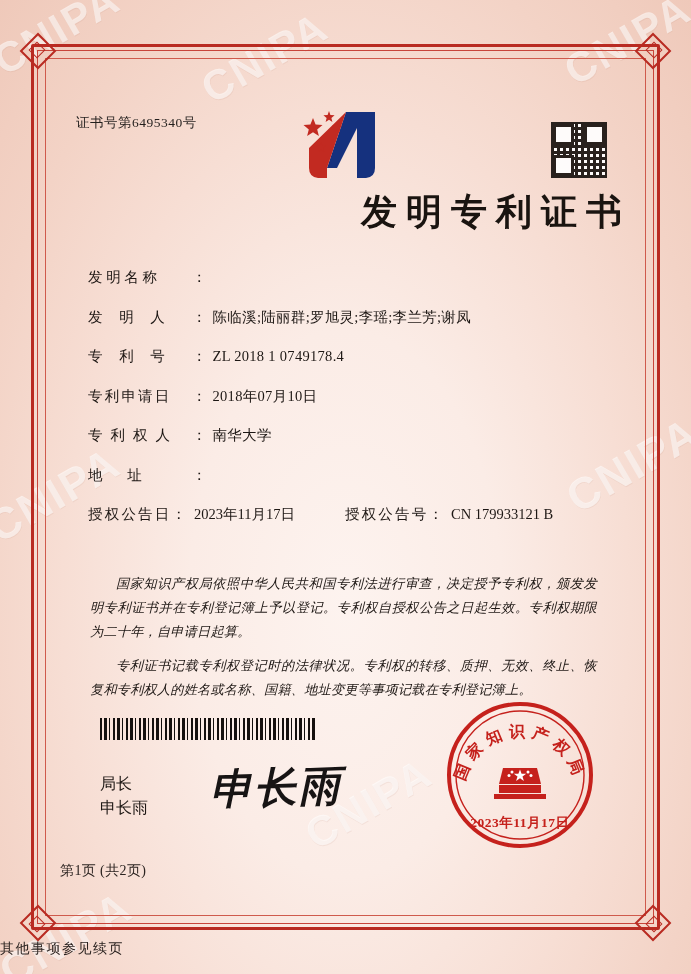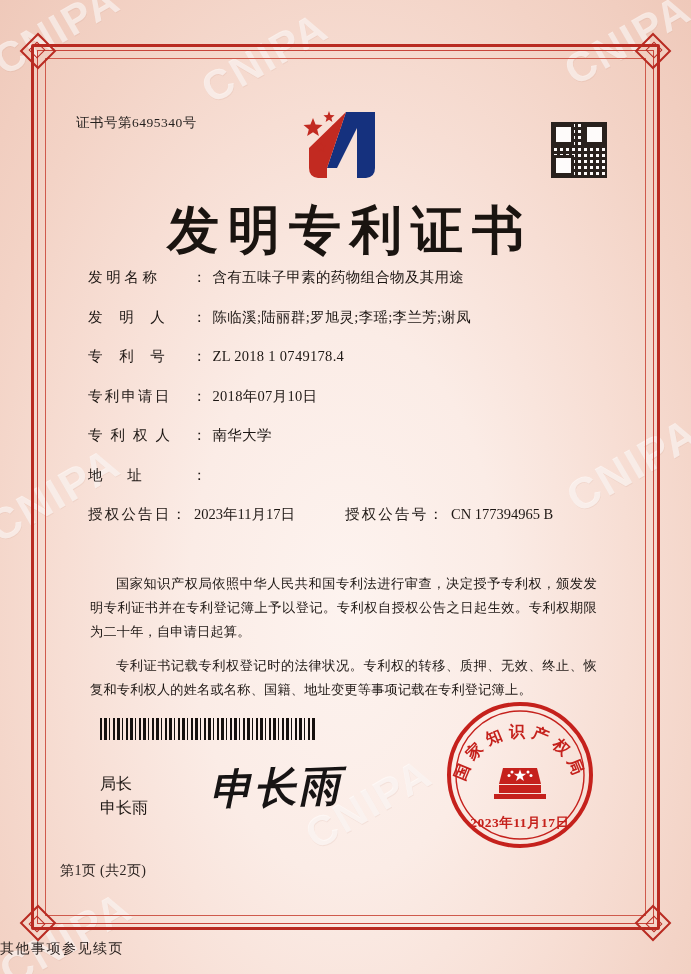--- a/index.html
+++ b/index.html
@@ -142,23 +142,23 @@
     top: 36px;
     transform: translateX(-50%);
     width: 110px;
     height: 74px;
   }
 
   .title {
     position: absolute;
     left: 0;
     right: 0;
-    top: 124px;
-    text-align: center;
-    font-size: 52px;
+    top: 116px;
+    text-align: right;
+    font-size: 36px;
     font-weight: bold;
     letter-spacing: 9px;
     color: #1a1410;
     text-indent: 9px;
     font-family: "DejaVu Serif", "Liberation Serif", serif;
   }
 
   .fields {
     position: absolute;
     left: 28px;
@@ -216,20 +216,21 @@
     color: #1d1714;
     text-align: justify;
     text-indent: 26px;
     letter-spacing: .2px;
   }
   .paras {
     position: absolute;
     left: 30px;
     right: 34px;
     top: 500px;
+    font-style: italic;
   }
 
   
   .barcode {
     position: absolute;
     left: 40px;
     top: 646px;
     width: 216px;
     height: 22px;
     background:
@@ -347,21 +348,20 @@
         </g>
       </svg>
     </div>
 
     <div class="title">发明专利证书</div>
 
     <div class="fields">
       <div class="field-row">
         <span class="field-label">发 明 名 称</span>
         <span class="field-colon">：</span>
-        <span class="field-value">含有五味子甲素的药物组合物及其用途</span>
       </div>
       <div class="field-row">
         <span class="field-label sp6">发 明 人</span>
         <span class="field-colon">：</span>
         <span class="field-value">陈临溪;陆丽群;罗旭灵;李瑶;李兰芳;谢凤</span>
       </div>
       <div class="field-row">
         <span class="field-label sp6">专 利 号</span>
         <span class="field-colon">：</span>
         <span class="field-value latin">ZL 2018 1 0749178.4</span>
@@ -383,21 +383,21 @@
 
       <div class="row-split">
         <div class="half">
           <span class="lbl">授权公告日</span>
           <span>：</span>
           <span class="val">2023年11月17日</span>
         </div>
         <div class="half second">
           <span class="lbl">授权公告号</span>
           <span>：</span>
-          <span class="val">CN 177394965 B</span>
+          <span class="val">CN 179933121 B</span>
         </div>
       </div>
     </div>
 
     <div class="paras">
       <p class="para">国家知识产权局依照中华人民共和国专利法进行审查，决定授予专利权，颁发发明专利证书并在专利登记簿上予以登记。专利权自授权公告之日起生效。专利权期限为二十年，自申请日起算。</p>
       <p class="para">专利证书记载专利权登记时的法律状况。专利权的转移、质押、无效、终止、恢复和专利权人的姓名或名称、国籍、地址变更等事项记载在专利登记簿上。</p>
     </div>
 
     <div class="barcode"></div>

